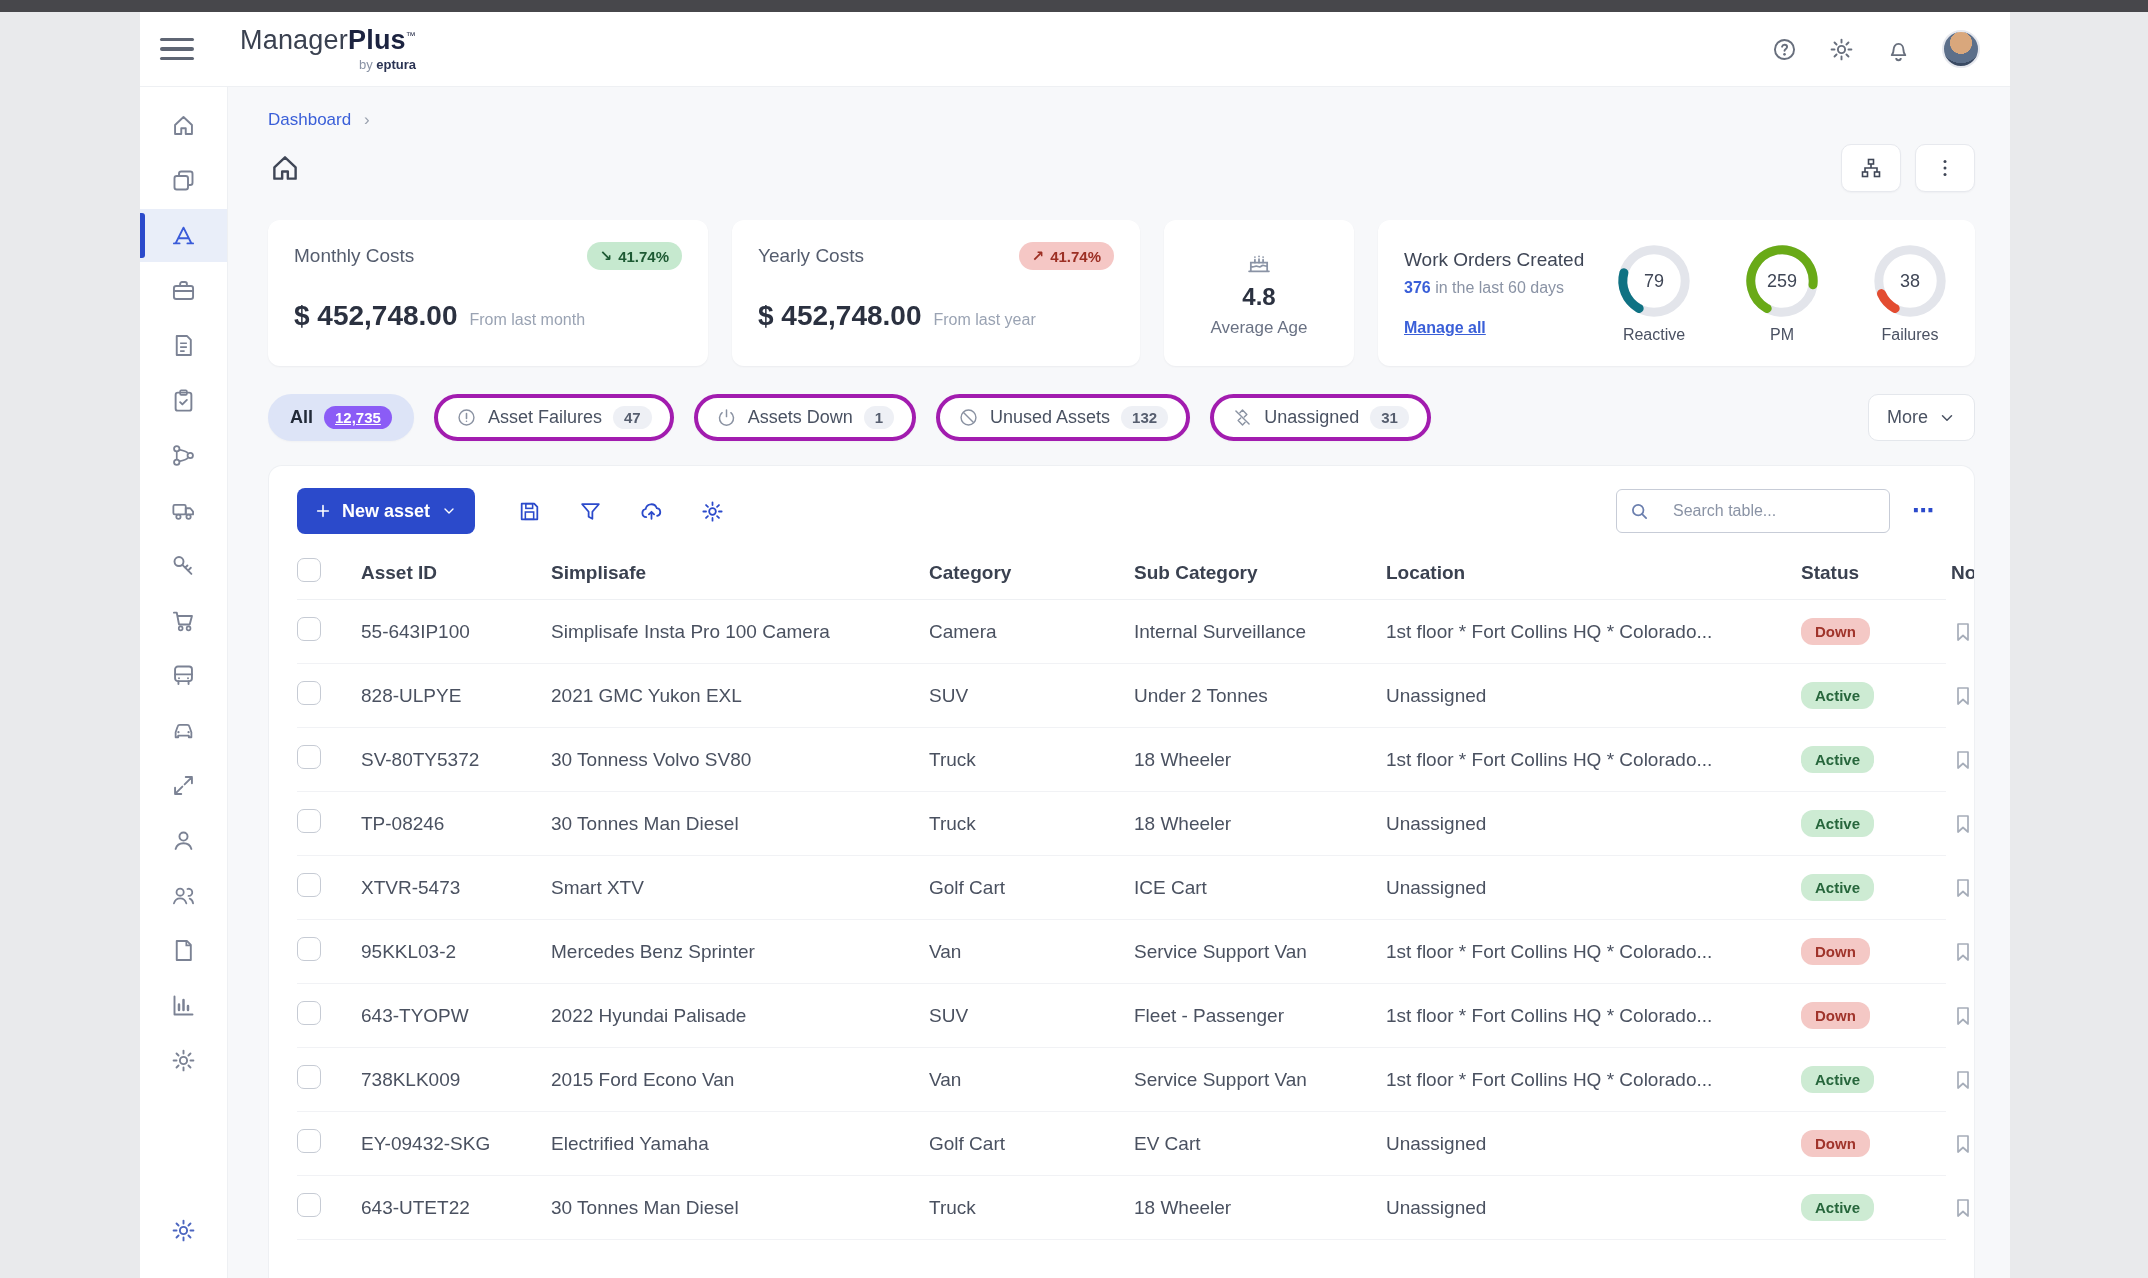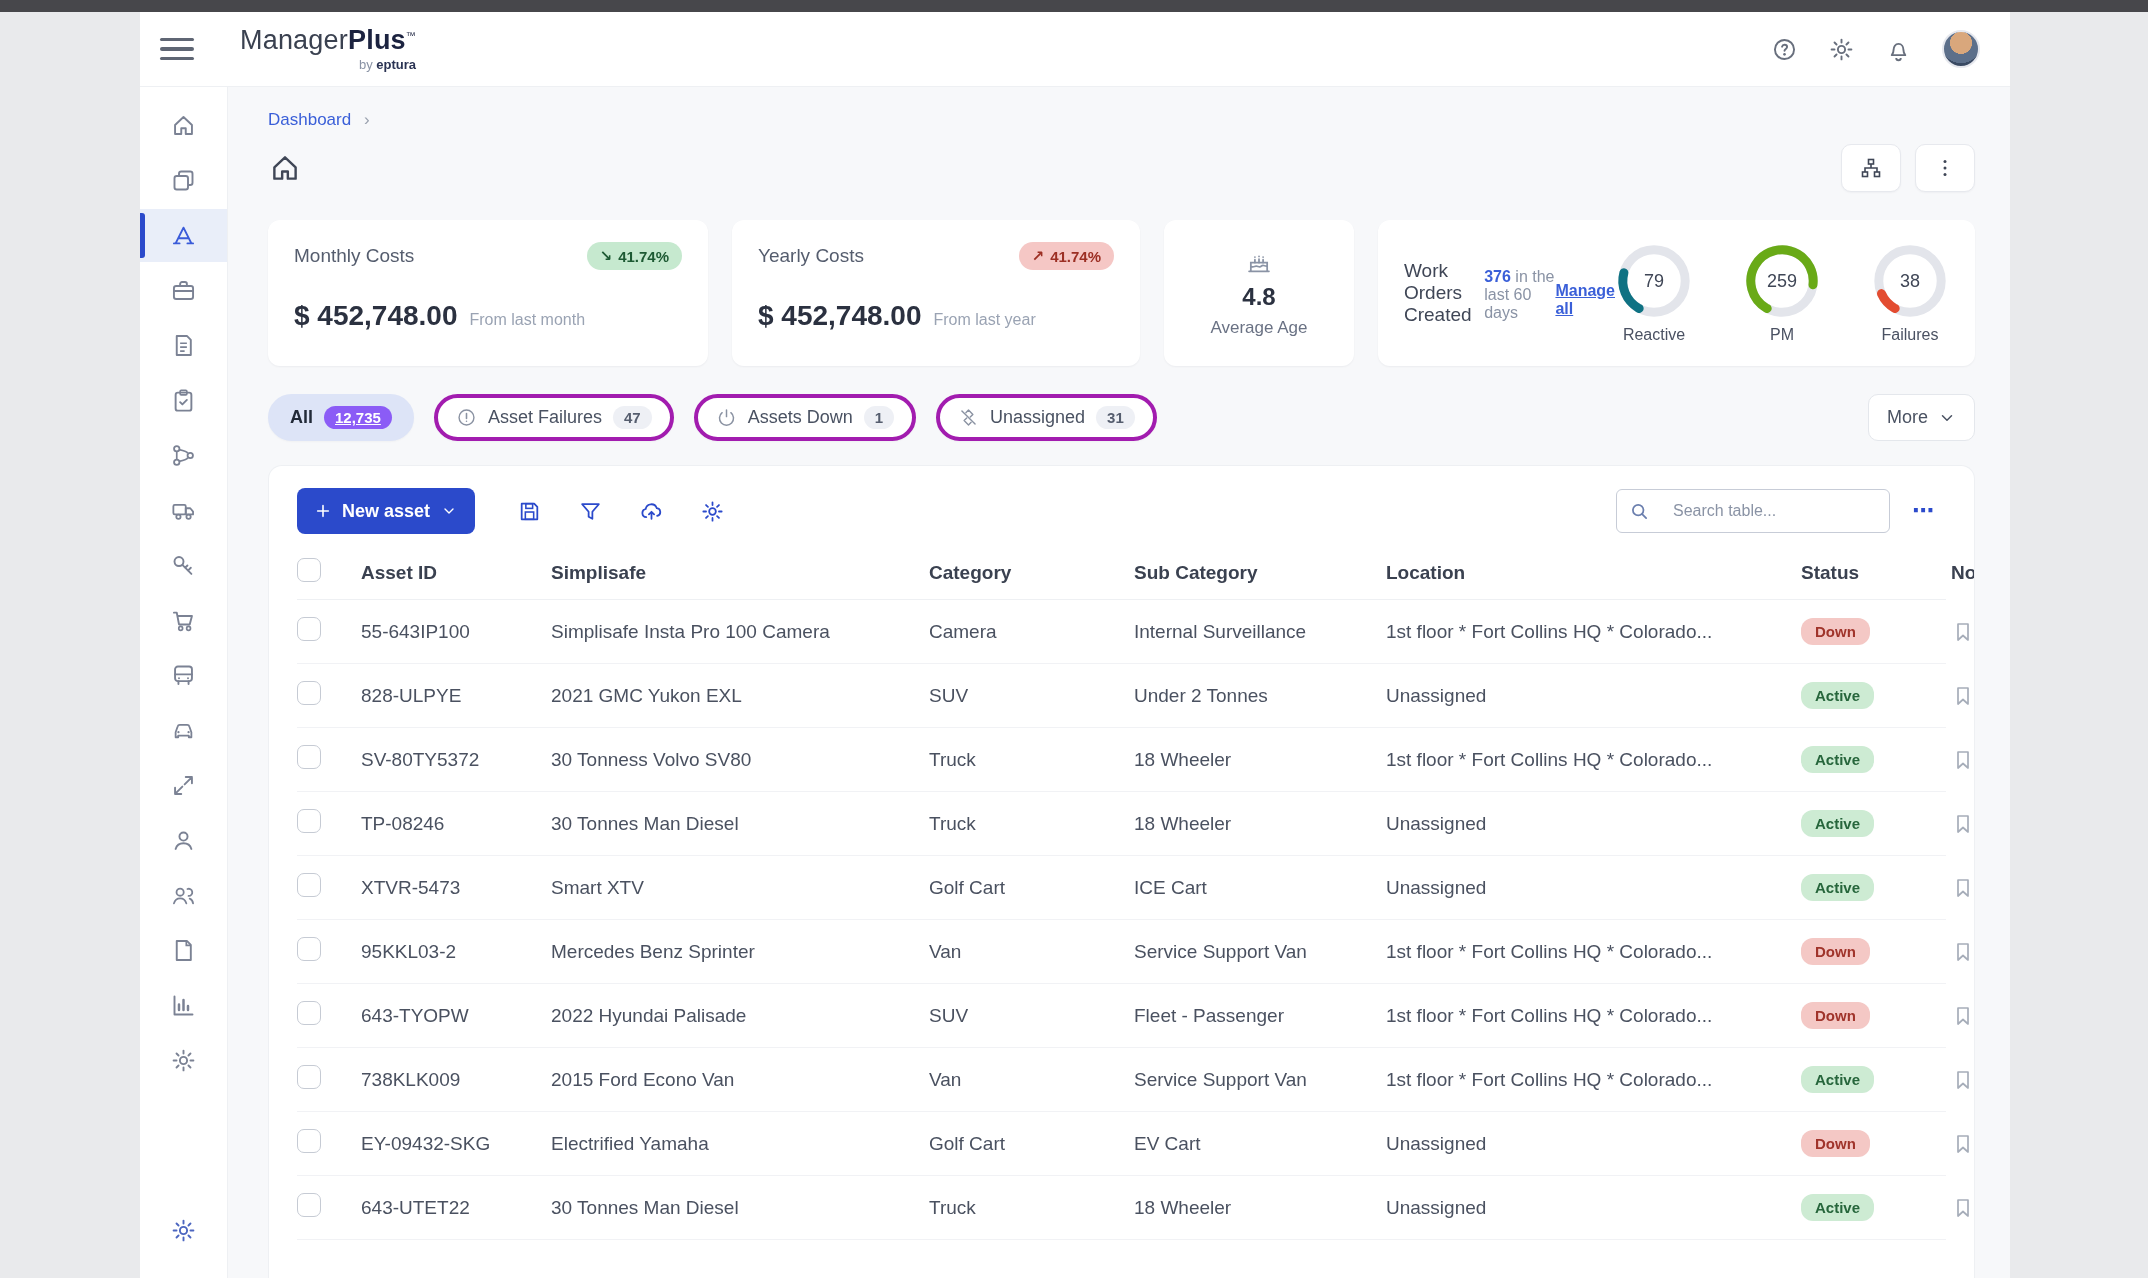--- a/index.html
+++ b/index.html
@@ -63,21 +63,21 @@
   .badge.green { background:#c6e9cf; color:#1d5a33; }
   .badge.red { background:#f5c7c5; color:#9c2f24; }
   .kpi-value-row { margin-top:30px; display:flex; align-items:baseline; }
   .kpi-value { font-size:28px; font-weight:700; color:#2b3140; }
   .kpi-caption { font-size:16px; color:#9aa3b3; margin-left:12px; }
   .card.age { width:190px; display:flex; flex-direction:column; align-items:center; justify-content:center; gap:7px; }
   .card.age svg { width:28px; height:28px; color:#8a93a5; }
   .age-value { font-size:24px; font-weight:700; color:#2b3140; }
   .age-label { font-size:17px; color:#6a7284; }
   .card.orders { flex:1; display:flex; align-items:center; }
-  .orders-left { display:flex; flex-direction:row; }
+  .orders-left { display:flex; flex-direction:column; }
   .orders-title { font-size:19px; color:#3f4656; }
   .orders-sub { font-size:16px; color:#8a93a5; margin-top:8px; }
   .orders-sub b { color:#3a5fd8; font-weight:700; }
   .orders-link { font-size:16px; color:#3a5fd8; text-decoration:underline; font-weight:600; margin-top:22px; cursor:pointer; }
   .gauges { margin-left:auto; display:flex; gap:50px; }
   .gauge { display:flex; flex-direction:column; align-items:center; }
   .gauge-wrap { position:relative; width:78px; height:78px; }
   .gauge-wrap svg { width:78px; height:78px; }
   .gauge-num { position:absolute; inset:0; display:flex; align-items:center; justify-content:center;
     font-size:18px; color:#3f4656; }
@@ -542,20 +542,27 @@
   </div>
 
   <div class="chip">
     <svg viewBox="0 0 24 24" class="chip-ic">
               <use href="#i-power"></use>
             </svg>
     <span class="chip-label">Assets Down</span>
     <span class="count">1</span>
   </div>
 
+  <div class="chip">
+    <svg viewBox="0 0 24 24" class="chip-ic">
+              <use href="#i-slash"></use>
+            </svg>
+    <span class="chip-label">Unused Assets</span>
+    <span class="count">132</span>
+  </div>
 
   <div class="chip">
     <svg viewBox="0 0 24 24" class="chip-ic">
               <use href="#i-unlink"></use>
             </svg>
     <span class="chip-label">Unassigned</span>
     <span class="count">31</span>
   </div>
 <div class="chip-more">
           <span>More</span>

